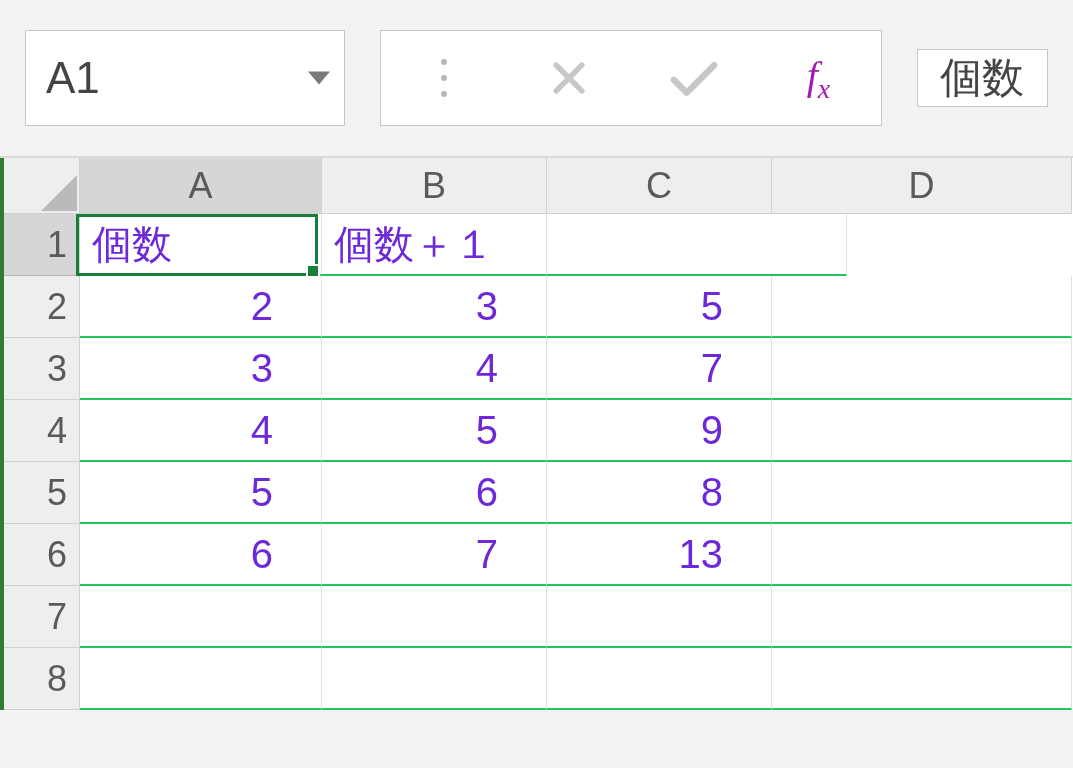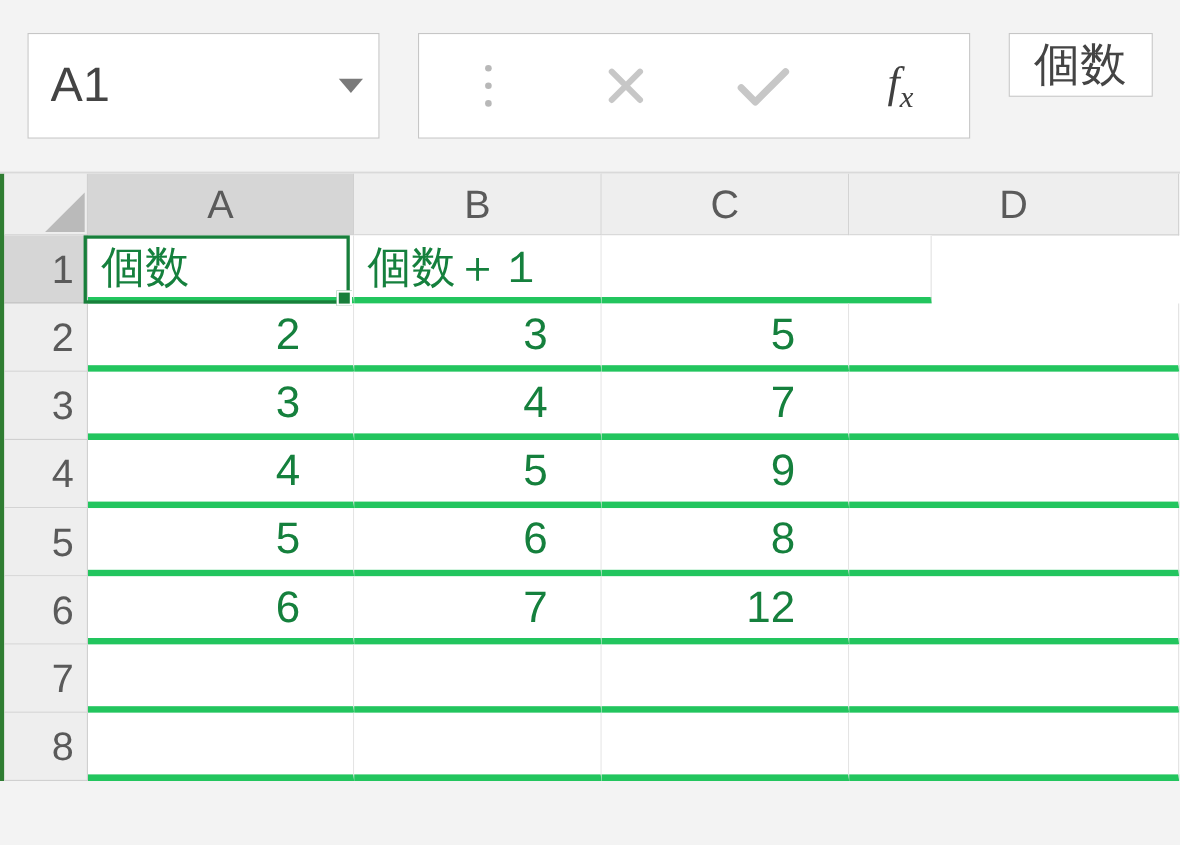--- a/index.html
+++ b/index.html
@@ -9,21 +9,21 @@
     font-family: "Meiryo", "Yu Gothic", Arial, sans-serif;
     background: #f3f3f3;
     width: 1073px;
     height: 768px;
     overflow: hidden;
   }
 
   
   .formula-bar {
     display: flex;
-    align-items: flex-start;
+    align-items: center;
     padding: 30px 25px;
     gap: 35px;
     border-bottom: 2px solid #d9d9d9;
     background: #f3f3f3;
   }
   .name-box-wrap {
     position: relative;
     display: flex;
     align-items: center;
     background: #ffffff;
@@ -59,21 +59,21 @@
     height: 96px;
   }
   .fb-btn {
     width: 125px;
     display: flex;
     align-items: center;
     justify-content: center;
     color: #c7c7c7;
     user-select: none;
   }
-  .fb-btn.fx { color: #404040; font-size: 40px; font-style: italic; font-family: "Times New Roman", serif; }
+  .fb-btn.fx { color: #a21caf; font-size: 40px; font-style: italic; font-family: "Times New Roman", serif; }
   .fb-btn.fx sub { font-size: 28px; font-style: italic; }
 
   .dots {
     display: flex;
     flex-direction: column;
     gap: 10px;
     justify-content: center;
   }
   .dots span {
     width: 6px; height: 6px;
@@ -145,23 +145,23 @@
   }
   .rowhead.selected {
     background: #d6d6d6;
     border-bottom: 1px solid #b8b8b8;
   }
   .colhead.selected-col { background: #d6d6d6; }
 
   .cell {
     height: 62px;
     border-right: 1px solid #e1e1e1;
-    border-bottom: 6px solid #22c55e;
+    border-bottom: 2px solid #22c55e;
     font-size: 40px;
-    color: #15803d;
+    color: #6d28d9;
     display: flex;
     align-items: center;
     padding: 0 12px;
     background: #ffffff;
     position: relative;
   }
   .cell.text { justify-content: flex-start; }
   .cell.num  { justify-content: flex-end; padding-right: 48px; }
 
   
@@ -277,21 +277,21 @@
       <div class="cell num colA">5</div>
       <div class="cell num colB">6</div>
       <div class="cell num colC">8</div>
       <div class="cell num colD"></div>
     </div>
 
     <div class="row">
       <div class="rowhead">6</div>
       <div class="cell num colA">6</div>
       <div class="cell num colB">7</div>
-      <div class="cell num colC">12</div>
+      <div class="cell num colC">13</div>
       <div class="cell num colD"></div>
     </div>
 
     <div class="row">
       <div class="rowhead">7</div>
       <div class="cell num colA"></div>
       <div class="cell num colB"></div>
       <div class="cell num colC"></div>
       <div class="cell num colD"></div>
     </div>

